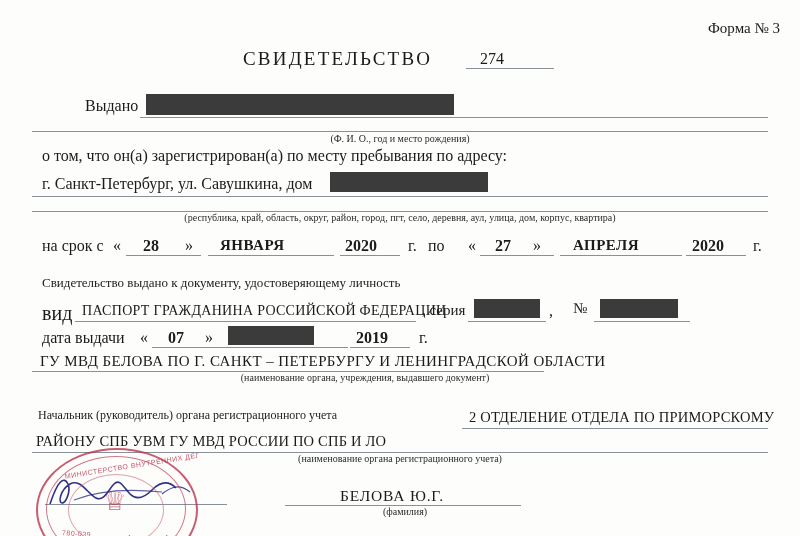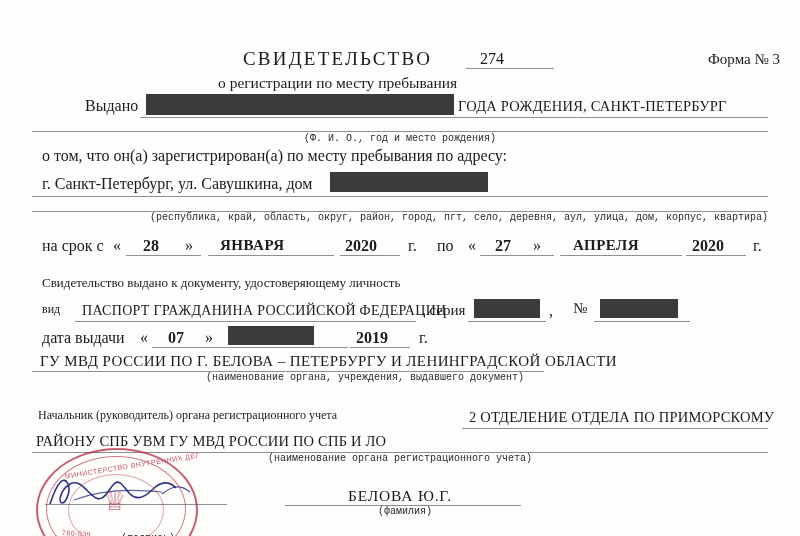--- a/index.html
+++ b/index.html
@@ -35,26 +35,26 @@
   }
   .redact {
     position: absolute;
     background: #3b3b3b;
   }
   .caption {
     position: absolute;
     font-size: 10px;
     color: #2a2a2a;
     text-align: center;
-    font-family: Liberation Mono, monospace;
+    font-family: Liberation Serif, serif;
     white-space: nowrap;
   }
 
   
-  #form-no { right: 20px; top: 20px; font-size: 15px; margin-top: 31px; }
+  #form-no { right: 20px; top: 20px; font-size: 15px; }
 
   #cert-title {
     left: 243px; top: 48px;
     font-size: 19px;
     letter-spacing: 2.2px;
     font-weight: 400;
   }
   #cert-number {
     left: 480px; top: 50px;
     font-size: 16px;
@@ -86,34 +86,34 @@
   #term-label { left: 42px; top: 237px; font-size: 16px; }
   #q1 { left: 113px; top: 237px; font-size: 16px; }
   #day-from { left: 143px; top: 237px; font-size: 16px; font-weight: bold; }
   #q2 { left: 185px; top: 237px; font-size: 16px; }
   #rule-d1 { left: 126px; top: 255px; width: 75px; }
   #month-from { left: 220px; top: 237px; font-size: 15px; font-weight: bold; letter-spacing: 0.5px; }
   #rule-m1 { left: 208px; top: 255px; width: 126px; }
   #year-from { left: 345px; top: 237px; font-size: 16px; font-weight: bold; }
   #rule-y1 { left: 340px; top: 255px; width: 60px; }
   #g1 { left: 408px; top: 237px; font-size: 16px; }
-  #po { left: 437px; top: 237px; font-size: 16px; }
+  #po { left: 428px; top: 237px; font-size: 16px; }
   #q3 { left: 468px; top: 237px; font-size: 16px; }
   #day-to { left: 495px; top: 237px; font-size: 16px; font-weight: bold; }
   #q4 { left: 533px; top: 237px; font-size: 16px; }
   #rule-d2 { left: 480px; top: 255px; width: 74px; }
   #month-to { left: 573px; top: 237px; font-size: 15px; font-weight: bold; letter-spacing: 0.5px; }
   #rule-m2 { left: 560px; top: 255px; width: 122px; }
   #year-to { left: 692px; top: 237px; font-size: 16px; font-weight: bold; }
   #rule-y2 { left: 686px; top: 255px; width: 60px; }
   #g2 { left: 753px; top: 237px; font-size: 16px; }
 
   #doc-line { left: 42px; top: 275px; font-size: 13px; }
 
-  #vid-label { left: 42px; top: 302px; font-size: 12px; }
+  #vid-label { left: 42px; top: 302px; font-size: 20px; }
   #vid-value { left: 82px; top: 303px; font-size: 14px; letter-spacing: 0.3px; }
   #rule-vid  { left: 75px; top: 321px; width: 341px; }
   #seria-label { left: 422px; top: 302px; font-size: 15px; }
   #seria-redact { left: 474px; top: 299px; width: 66px; height: 19px; }
   #rule-seria { left: 468px; top: 321px; width: 78px; }
   #comma1 { left: 549px; top: 302px; font-size: 16px; }
   #nomer-label { left: 573px; top: 300px; font-size: 15px; }
   #nomer-redact { left: 600px; top: 299px; width: 78px; height: 19px; }
   #rule-nomer { left: 594px; top: 321px; width: 96px; }
 
@@ -134,21 +134,21 @@
 
   #chief-label { left: 38px; top: 408px; font-size: 12px; text-align: center; }
   #chief-value { left: 469px; top: 409px; font-size: 14.5px; letter-spacing: 0.2px; }
   #rule-chief  { left: 462px; top: 428px; width: 306px; }
   #chief-value2 { left: 36px; top: 433px; font-size: 14.5px; letter-spacing: 0.2px; }
   #rule-chief2 { left: 32px; top: 452px; width: 736px; }
   #cap-chief   { left: 190px; top: 453px; width: 420px; }
 
   #rule-sign  { left: 45px; top: 504px; width: 182px; }
   #cap-sign   { left: 83px; top: 505px; width: 130px; margin-top: 28px; }
-  #fam-value  { left: 340px; top: 487px; font-size: 15.5px; letter-spacing: 0.8px; margin-left: 8px; }
+  #fam-value  { left: 340px; top: 487px; font-size: 15.5px; letter-spacing: 0.8px; }
   #rule-fam   { left: 285px; top: 505px; width: 236px; }
   #cap-fam    { left: 340px; top: 506px; width: 130px; text-align: center; }
 
   
   #stamp {
     position: absolute;
     left: 34px; top: 446px;
     width: 164px; height: 98px;
     overflow: hidden;
     pointer-events: none;
@@ -211,25 +211,23 @@
 </head>
 <body>
 
 <div class="doc">
 
   <div class="t" id="form-no">Форма № 3</div>
 
   <div class="t" id="cert-title">СВИДЕТЕЛЬСТВО</div>
   <div class="t" id="cert-number">274</div>
   <div class="rule" id="cert-number-rule"></div>
-  <div class="t" id="cert-subtitle">о регистрации по месту пребывания</div>
 
   <div class="t" id="issued-label">Выдано</div>
   <div class="redact" id="issued-redact"></div>
-  <div class="t" id="issued-value">ГОДА РОЖДЕНИЯ, САНКТ-ПЕТЕРБУРГ</div>
   <div class="rule" id="issued-rule"></div>
 
   <div class="rule" id="rule-fio"></div>
   <div class="caption" id="cap-fio">(Ф. И. О., год и место рождения)</div>
 
   <div class="t" id="about-line">о том, что он(а) зарегистрирован(а) по месту пребывания по адресу:</div>
 
   <div class="t" id="addr-line">г. Санкт-Петербург, ул. Савушкина, дом</div>
   <div class="redact" id="addr-redact"></div>
   <div class="rule" id="rule-addr"></div>
@@ -274,21 +272,21 @@
   <div class="t" id="q5">«</div>
   <div class="t" id="day-issue">07</div>
   <div class="t" id="q6">»</div>
   <div class="rule" id="rule-di"></div>
   <div class="redact" id="date-redact"></div>
   <div class="rule" id="rule-dm"></div>
   <div class="t" id="year-issue">2019</div>
   <div class="rule" id="rule-dy"></div>
   <div class="t" id="g3">г.</div>
 
-  <div class="t" id="organ-line">ГУ  МВД  РОССИИ  ПО  Г. БЕЛОВА – ПЕТЕРБУРГУ  И  ЛЕНИНГРАДСКОЙ ОБЛАСТИ</div>
+  <div class="t" id="organ-line">ГУ  МВД  БЕЛОВА  ПО  Г. САНКТ – ПЕТЕРБУРГУ  И  ЛЕНИНГРАДСКОЙ ОБЛАСТИ</div>
   <div class="rule" id="rule-organ"></div>
   <div class="caption" id="cap-organ">(наименование органа, учреждения, выдавшего документ)</div>
 
   <div class="t" id="chief-label">Начальник (руководитель) органа регистрационного учета</div>
   <div class="t" id="chief-value">2 ОТДЕЛЕНИЕ ОТДЕЛА  ПО ПРИМОРСКОМУ</div>
   <div class="rule" id="rule-chief"></div>
   <div class="t" id="chief-value2">РАЙОНУ СПБ УВМ  ГУ  МВД  РОССИИ  ПО СПБ  И  ЛО</div>
   <div class="rule" id="rule-chief2"></div>
   <div class="caption" id="cap-chief">(наименование органа регистрационного учета)</div>
 

